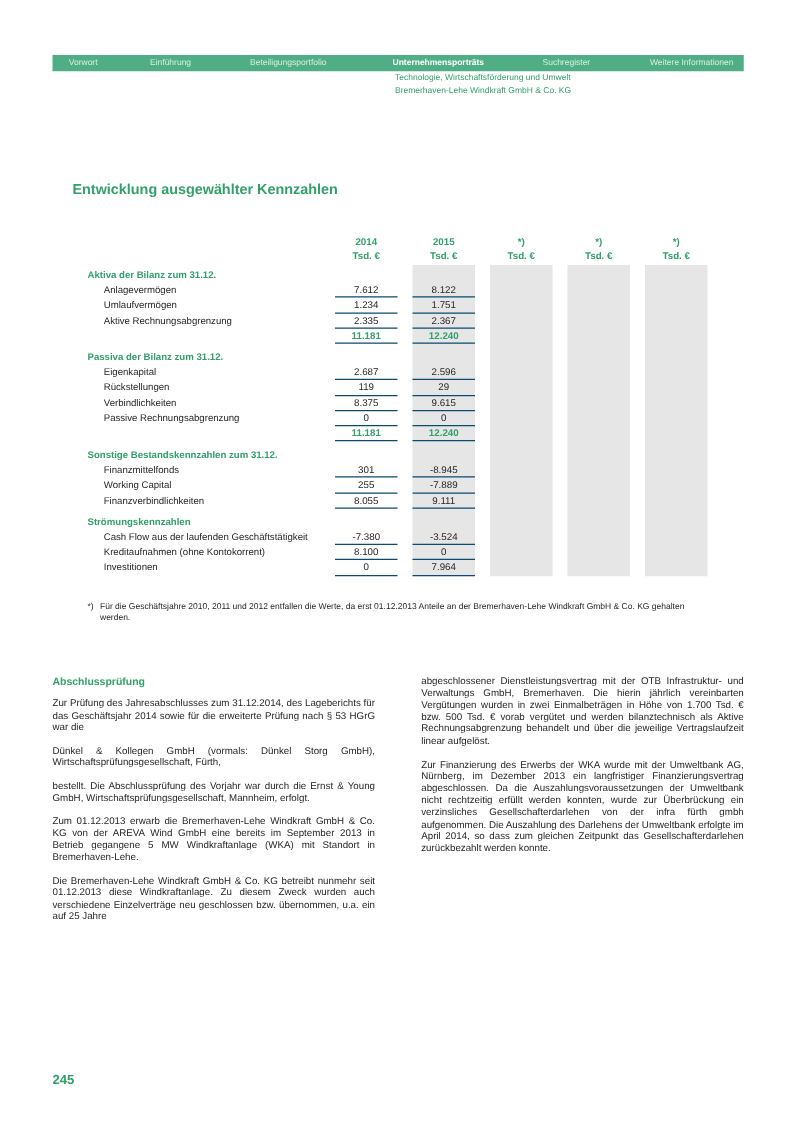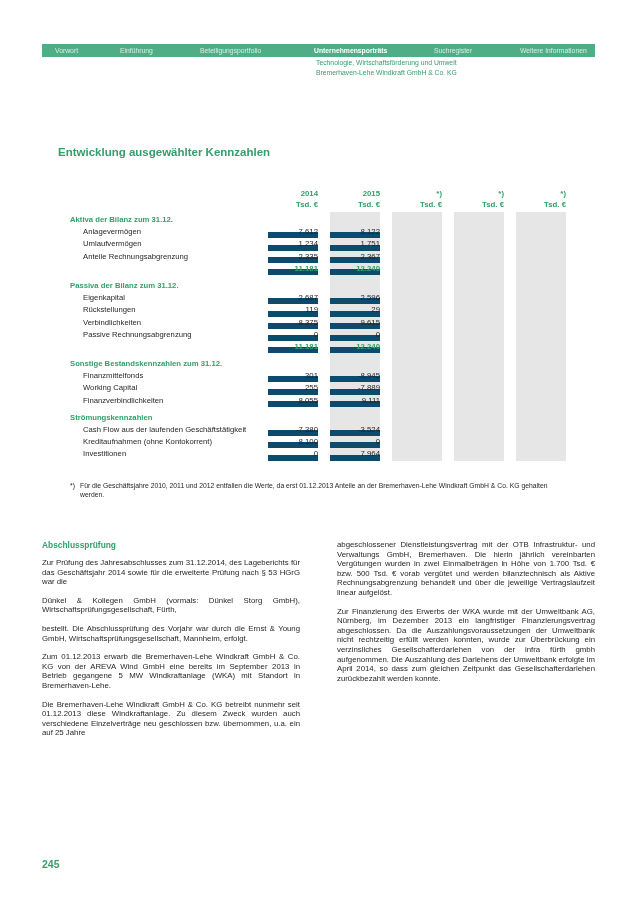--- a/index.html
+++ b/index.html
@@ -19,23 +19,23 @@
   .ktable{position:absolute;left:70px;top:188px;width:497px;}
   .stripe{position:absolute;top:24px;bottom:0;width:50px;background:#e6e6e6;z-index:0;}
   .s1{left:260px;} .s2{left:322px;} .s3{left:384px;} .s4{left:446px;}
   .t-row{display:flex;height:12.2px;line-height:12.2px;position:relative;z-index:1;}
   .t-row.head{height:11px;line-height:11px;}
   .t-row.mt{margin-top:5px;}
   .t-row.mt1{margin-top:4px;}
   .t-label{flex:0 0 198px;box-sizing:border-box;font-size:7.7px;white-space:nowrap;}
   .t-label.ind{padding-left:13px;}
   .t-label.sec{font-weight:bold;color:#33a06b;}
-  .t-cell{flex:0 0 50px;margin-left:12px;box-sizing:border-box;height:100%;text-align:right;font-size:7.8px;}
+  .t-cell{flex:0 0 50px;margin-left:12px;box-sizing:border-box;height:100%;text-align:center;font-size:7.8px;}
   .t-cell.first{margin-left:0;}
-  .t-cell.vb{border-bottom:6px solid #0c4a6e;}
+  .t-cell.vb{border-bottom:1px solid #0c4a6e;}
   .t-cell.total{color:#33a06b;font-weight:bold;}
   .t-row.head .t-cell{color:#33a06b;font-weight:bold;font-size:7.8px;}
 
   .footnote{position:absolute;left:70px;top:482px;width:497px;display:flex;font-size:6.8px;line-height:8.6px;color:#231f20;}
   .footnote .mark{flex:0 0 10px;}
   .footnote .txt{flex:1;}
 
   
   .col{position:absolute;top:540px;width:258px;}
   .col-left{left:42px;}
@@ -97,21 +97,21 @@
       <div class="t-label ind">Anlagevermögen</div>
       <div class="t-cell first vb">7.612</div>
       <div class="t-cell vb">8.122</div>
     </div>
     <div class="t-row">
       <div class="t-label ind">Umlaufvermögen</div>
       <div class="t-cell first vb">1.234</div>
       <div class="t-cell vb">1.751</div>
     </div>
     <div class="t-row">
-      <div class="t-label ind">Anteile Rechnungsabgrenzung</div>
+      <div class="t-label ind">Aktive Rechnungsabgrenzung</div>
       <div class="t-cell first vb">2.335</div>
       <div class="t-cell vb">2.367</div>
     </div>
     <div class="t-row">
       <div class="t-label"></div>
       <div class="t-cell first vb total">11.181</div>
       <div class="t-cell vb total">12.240</div>
     </div>
 
     <div class="t-row mt">

